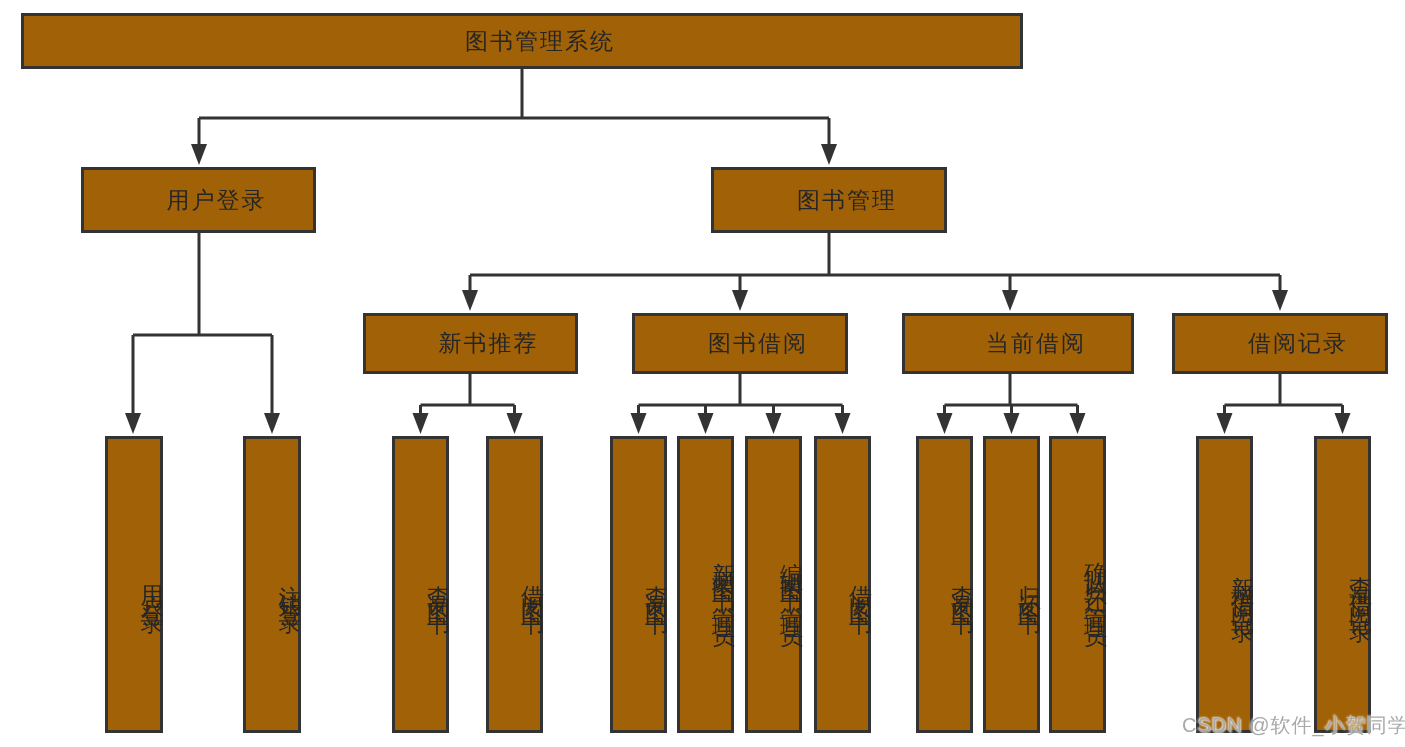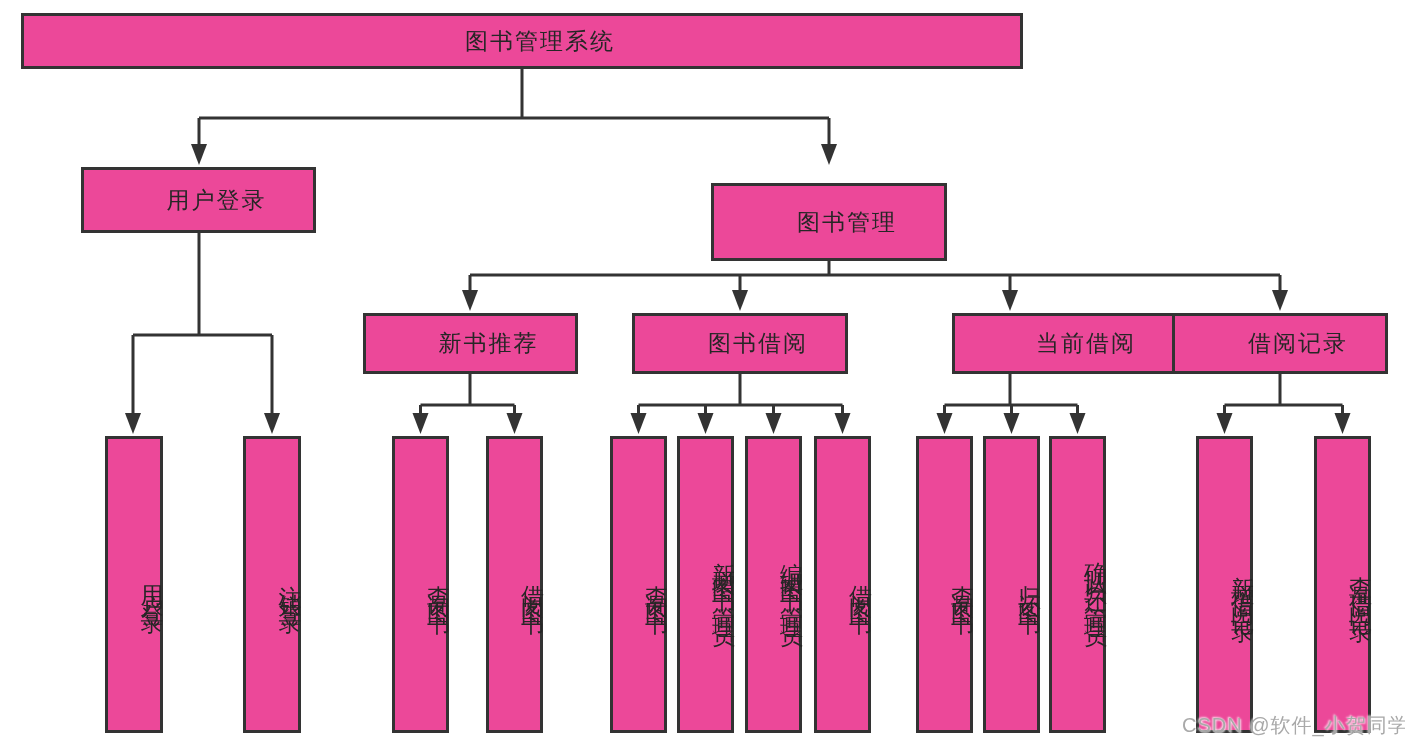--- a/index.html
+++ b/index.html
@@ -18,21 +18,21 @@
   .wires {
     position: absolute;
     left: 0;
     top: 0;
     pointer-events: none;
   }
   .node {
     position: absolute;
     box-sizing: border-box;
     border: 3px solid #333333;
-    background: #ec4899;
+    background: #a16207;
     display: flex;
     align-items: center;
     justify-content: center;
     color: #262626;
     font-size: 23px;
     letter-spacing: 2px;
     line-height: 1;
     text-align: center;
     white-space: nowrap;
     padding-left: 36px;
@@ -126,31 +126,31 @@
     </g>
   </svg>
 
   <div class="node" style="left:21px; top:13px; width:1002px; height:56px;">
     <span>图书管理系统</span>
   </div>
 
   <div class="node" style="left:81px; top:167px; width:235px; height:66px;">
     <span>用户登录</span>
   </div>
-  <div class="node" style="left:711px; top:183px; width:236px; height:78px;text-align:right;">
+  <div class="node" style="left:711px; top:167px; width:236px; height:66px;text-align:right;">
     <span>图书管理</span>
   </div>
 
   <div class="node" style="left:363px; top:313px; width:215px; height:61px;">
     <span>新书推荐</span>
   </div>
   <div class="node" style="left:632px; top:313px; width:216px; height:61px;text-align:center;">
     <span>图书借阅</span>
   </div>
-  <div class="node" style="left:952px; top:313px; width:232px; height:61px;">
+  <div class="node" style="left:902px; top:313px; width:232px; height:61px;">
     <span>当前借阅</span>
   </div>
   <div class="node" style="left:1172px; top:313px; width:216px; height:61px;">
     <span>借阅记录</span>
   </div>
 
   <div class="node leaf" style="left:105px; width:58px;">
     <span class="vlabel">用户登录</span>
   </div>
   <div class="node leaf" style="left:243px; width:58px;">

